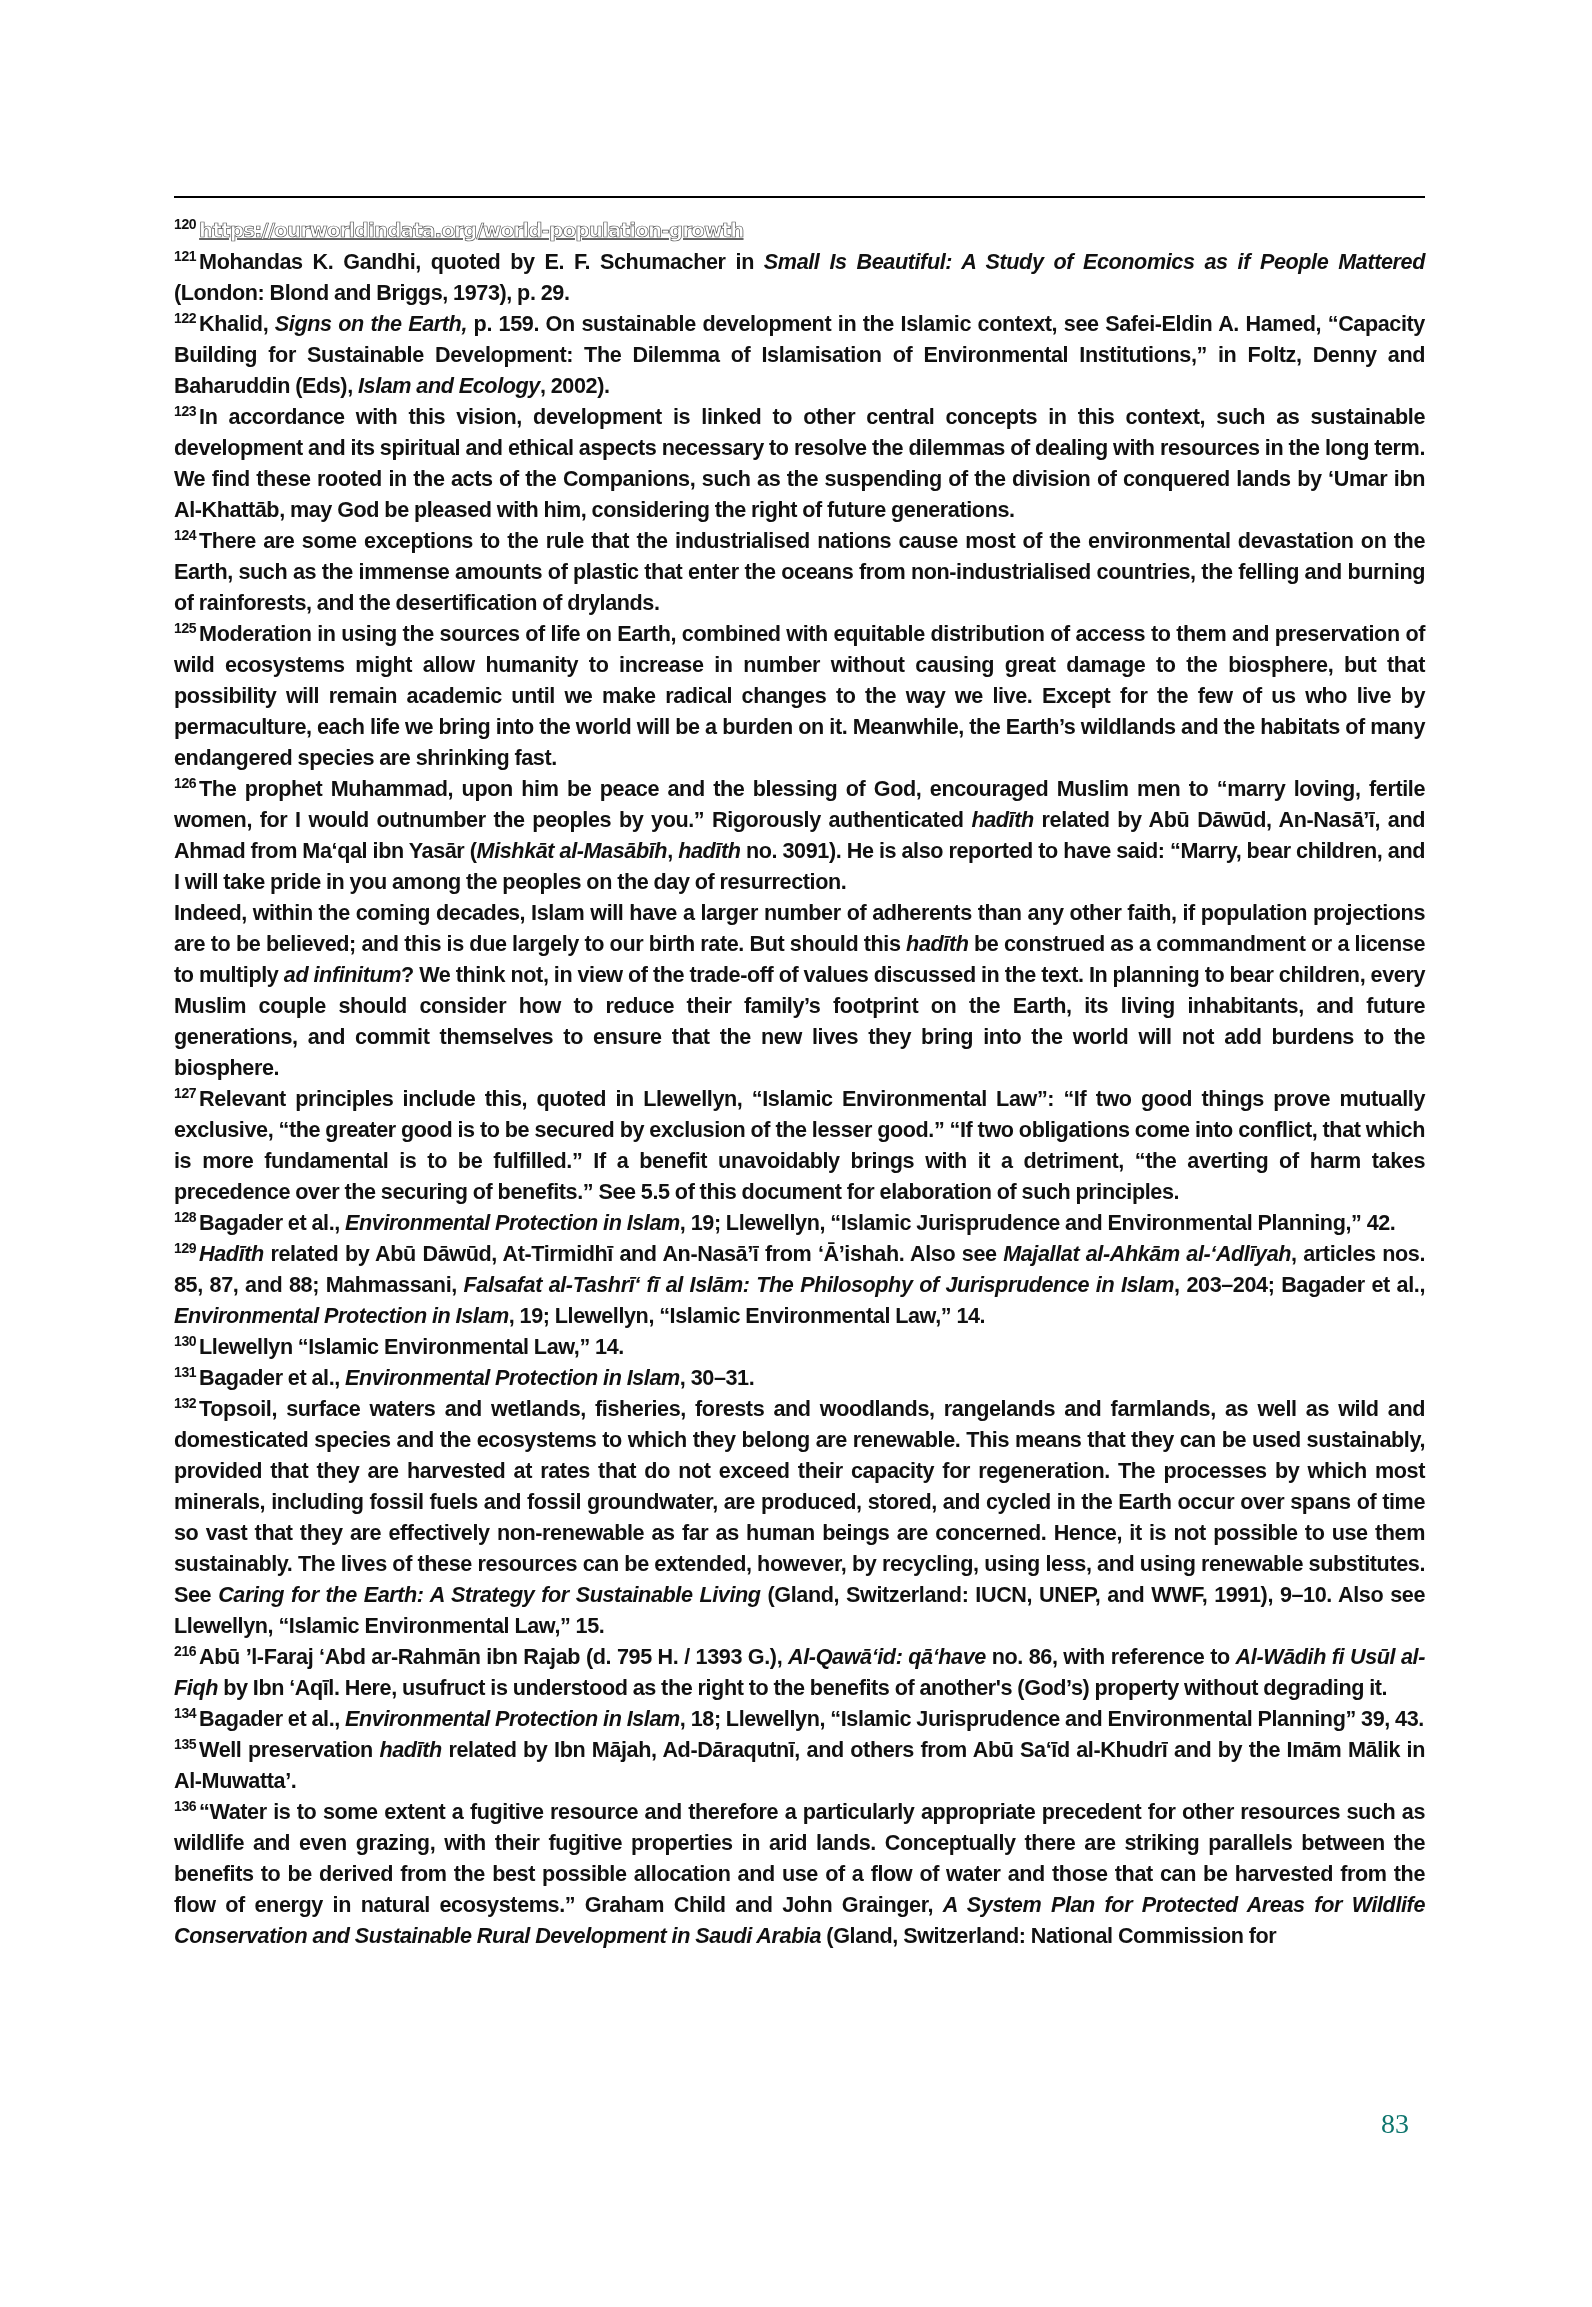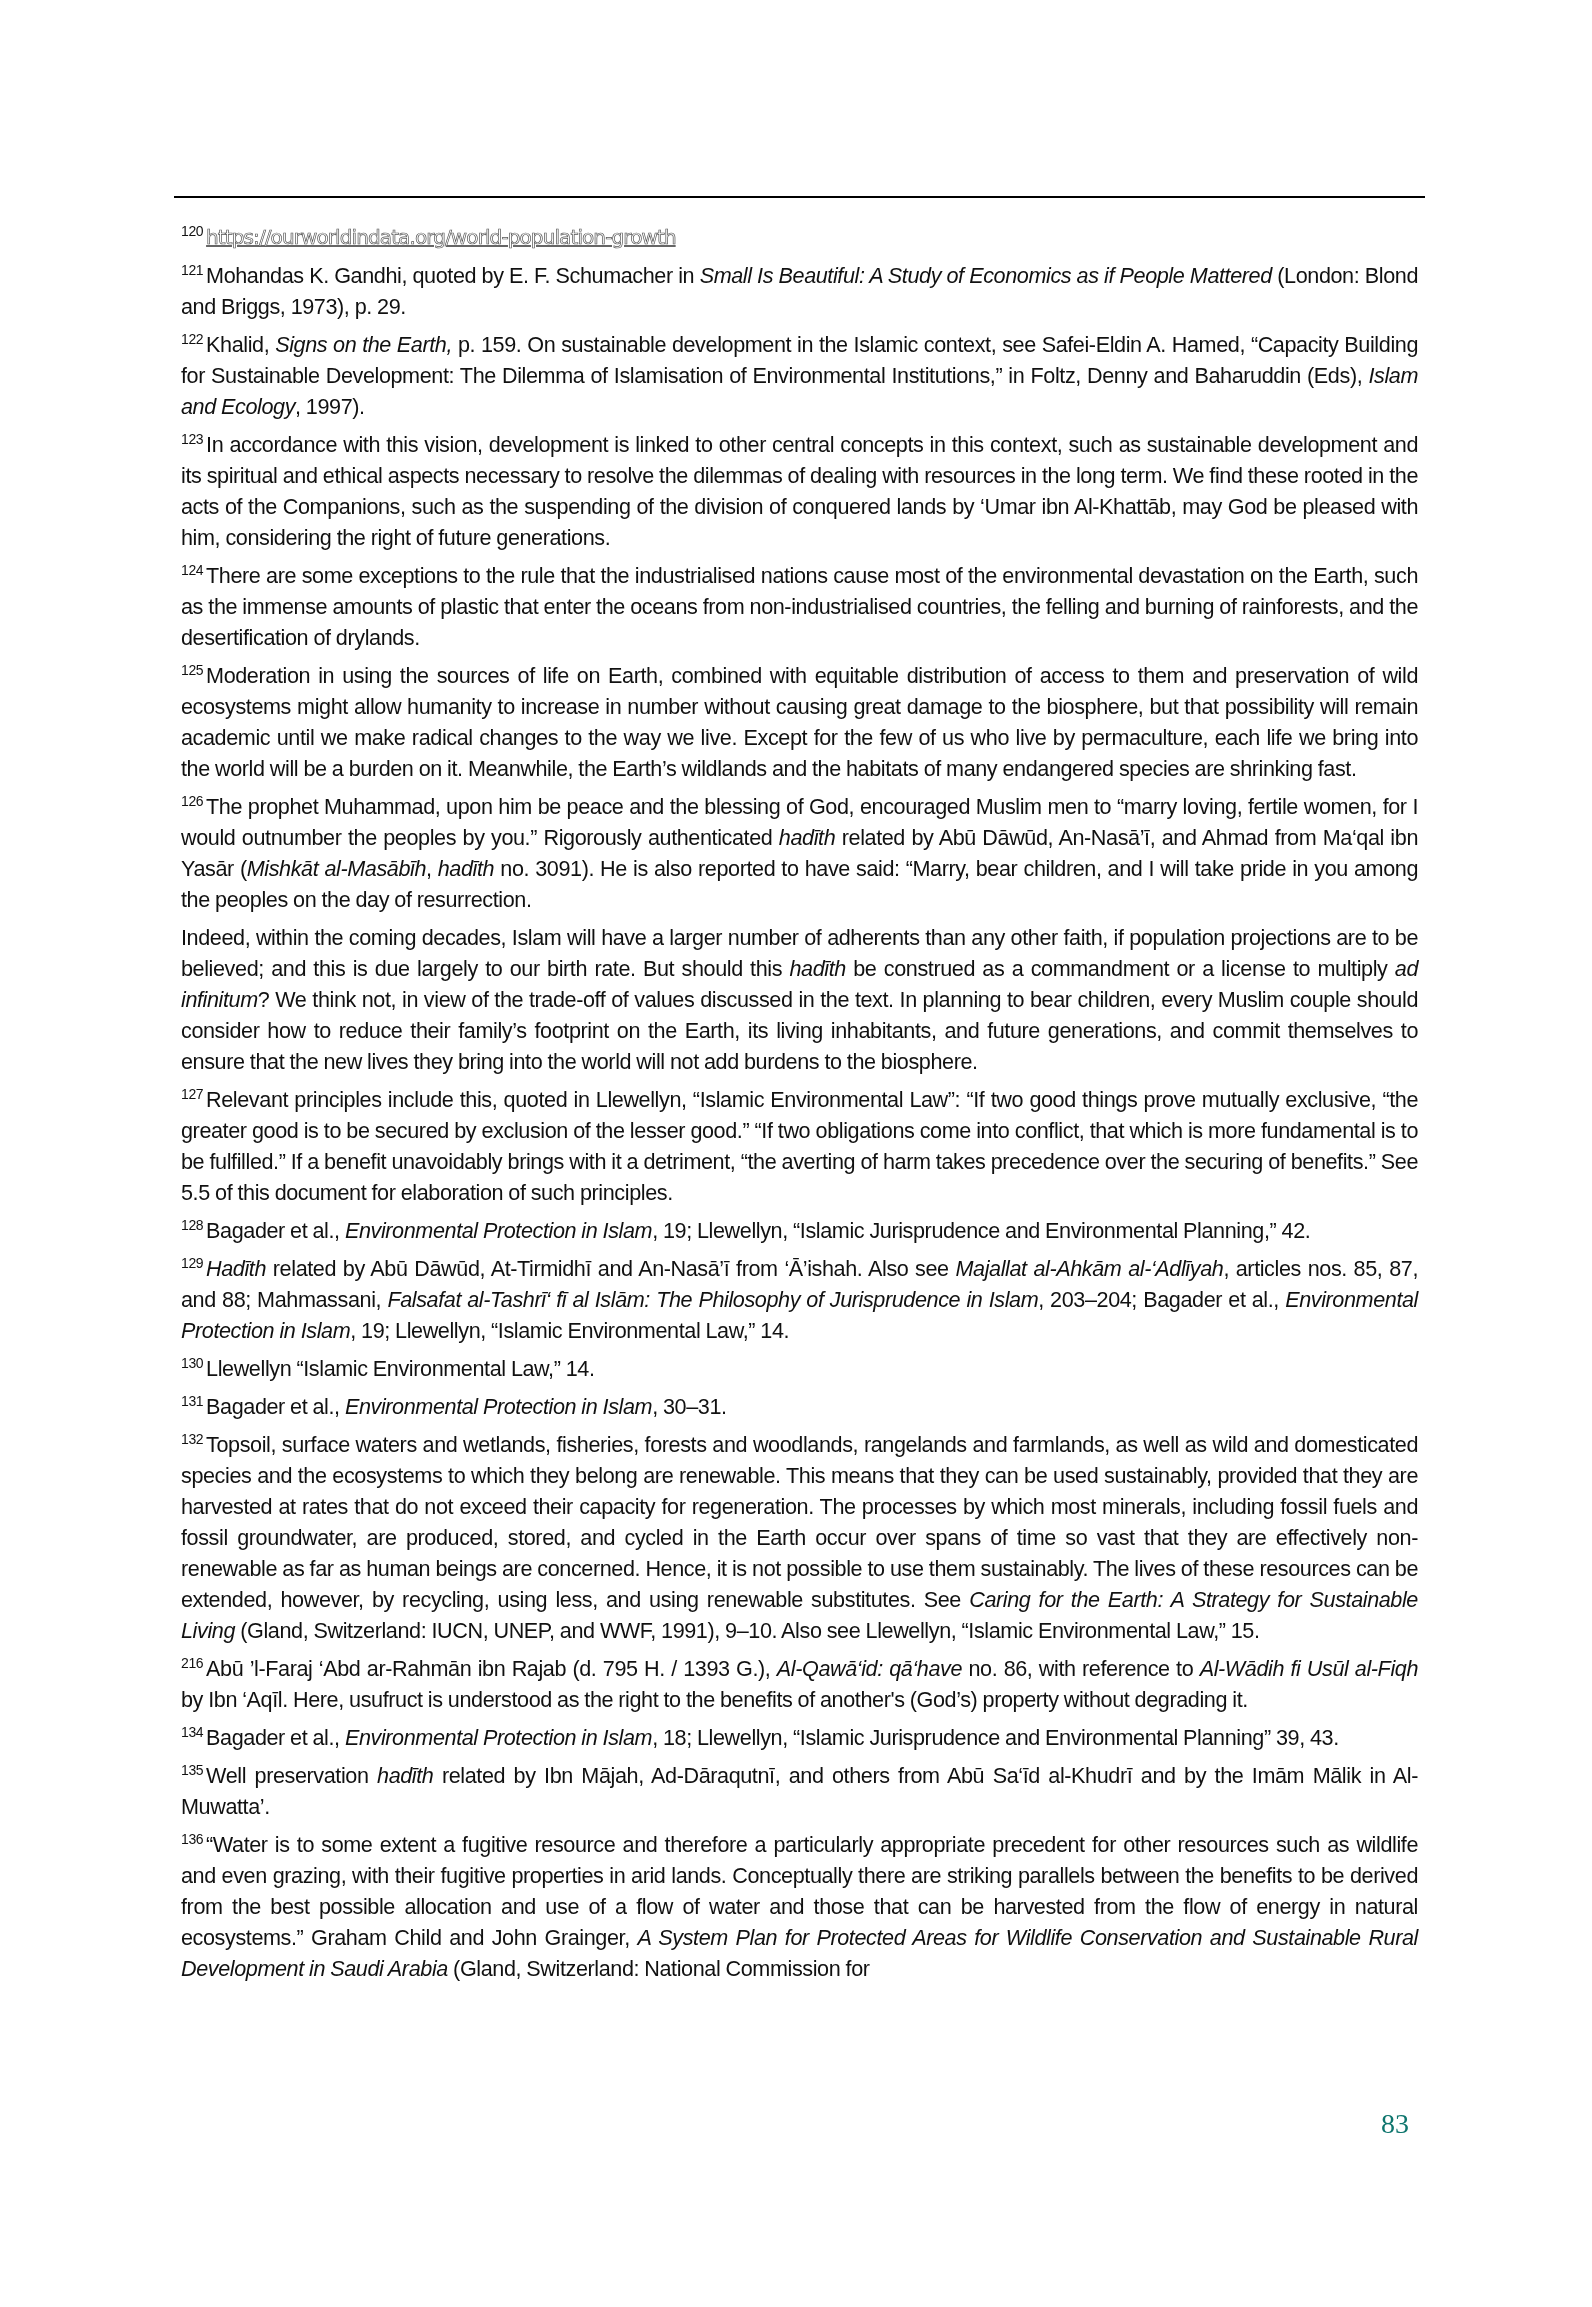--- a/index.html
+++ b/index.html
@@ -5,41 +5,41 @@
   html, body { margin: 0; padding: 0; background: #ffffff; }
   body { width: 1593px; height: 2307px; position: relative; overflow: hidden; }
   .page { position: absolute; left: 0; top: 0; width: 1593px; height: 2307px; background: #fff; }
   .rule { position: absolute; left: 174px; top: 196px; width: 1251px; height: 2.2px; background: #000; }
   .notes {
     position: absolute; left: 174px; top: 214px; width: 1251px;
     font-family: "Liberation Sans", "DejaVu Sans", sans-serif;
     font-size: 21.6px; line-height: 31px; color: #111;
     letter-spacing: -0.4px; word-spacing: -0.4px;
   }
-  .fn { margin: 7px; text-align: justify; }
+  .fn { margin: 0; text-align: justify; font-weight: bold; }
   sup.num { font-size: 14px; line-height: 0; vertical-align: 8px; margin-right: 2.9px; letter-spacing: -0.4px; }
   .link {
     color: #fff; text-decoration: underline; text-decoration-color: #666;
     -webkit-text-stroke: 0.7px #555; font-family: "DejaVu Sans", sans-serif; font-size: 20px; letter-spacing: -0.9px;
   }
   i { font-style: italic; }
   .pagenum {
     position: absolute; left: 1381px; top: 2108px;
     font-family: "Liberation Serif", "DejaVu Serif", serif; font-size: 28px; color: #0f766e;
   }
 </style>
 </head>
 <body>
 
 <div class="page">
   <div class="rule"></div>
   <div class="notes" id="notes">
       <p class="fn"><sup class="num">120</sup><a class="link">https://ourworldindata.org/world-population-growth</a></p>
       <p class="fn"><sup class="num">121</sup><span>Mohandas K. Gandhi, quoted by E. F. Schumacher in </span><i>Small Is Beautiful: A Study of Economics as if People Mattered</i><span> (London: Blond and Briggs, 1973), p. 29.</span></p>
-      <p class="fn"><sup class="num">122</sup><span>Khalid, </span><i>Signs on the Earth,</i><span> p. 159. On sustainable development in the Islamic context, see Safei-Eldin A. Hamed, “Capacity Building for Sustainable Development: The Dilemma of Islamisation of Environmental Institutions,” in Foltz, Denny and Baharuddin (Eds), </span><i>Islam and Ecology</i><span>, 1997).</span></p>
+      <p class="fn"><sup class="num">122</sup><span>Khalid, </span><i>Signs on the Earth,</i><span> p. 159. On sustainable development in the Islamic context, see Safei-Eldin A. Hamed, “Capacity Building for Sustainable Development: The Dilemma of Islamisation of Environmental Institutions,” in Foltz, Denny and Baharuddin (Eds), </span><i>Islam and Ecology</i><span>, 2002).</span></p>
       <p class="fn"><sup class="num">123</sup><span>In accordance with this vision, development is linked to other central concepts in this context, such as sustainable development and its spiritual and ethical aspects necessary to resolve the dilemmas of dealing with resources in the long term. We find these rooted in the acts of the Companions, such as the suspending of the division of conquered lands by ‘Umar ibn Al-Khattāb, may God be pleased with him, considering the right of future generations.</span></p>
       <p class="fn"><sup class="num">124</sup><span>There are some exceptions to the rule that the industrialised nations cause most of the environmental devastation on the Earth, such as the immense amounts of plastic that enter the oceans from non-industrialised countries, the felling and burning of rainforests, and the desertification of drylands.</span></p>
       <p class="fn"><sup class="num">125</sup><span>Moderation in using the sources of life on Earth, combined with equitable distribution of access to them and preservation of wild ecosystems might allow humanity to increase in number without causing great damage to the biosphere, but that possibility will remain academic until we make radical changes to the way we live. Except for the few of us who live by permaculture, each life we bring into the world will be a burden on it. Meanwhile, the Earth’s wildlands and the habitats of many endangered species are shrinking fast.</span></p>
       <p class="fn"><sup class="num">126</sup><span>The prophet Muhammad, upon him be peace and the blessing of God, encouraged Muslim men to “marry loving, fertile women, for I would outnumber the peoples by you.” Rigorously authenticated </span><i>hadīth</i><span> related by Abū Dāwūd, An-Nasā’ī, and Ahmad from Ma‘qal ibn Yasār (</span><i>Mishkāt al-Masābīh</i><span>, </span><i>hadīth</i><span> no. 3091). He is also reported to have said: “Marry, bear children, and I will take pride in you among the peoples on the day of resurrection.</span></p>
       <p class="fn"><span>Indeed, within the coming decades, Islam will have a larger number of adherents than any other faith, if population projections are to be believed; and this is due largely to our birth rate. But should this </span><i>hadīth</i><span> be construed as a commandment or a license to multiply </span><i>ad infinitum</i><span>? We think not, in view of the trade-off of values discussed in the text. In planning to bear children, every Muslim couple should consider how to reduce their family’s footprint on the Earth, its living inhabitants, and future generations, and commit themselves to ensure that the new lives they bring into the world will not add burdens to the biosphere.</span></p>
       <p class="fn"><sup class="num">127</sup><span>Relevant principles include this, quoted in Llewellyn, “Islamic Environmental Law”: “If two good things prove mutually exclusive, “the greater good is to be secured by exclusion of the lesser good.” “If two obligations come into conflict, that which is more fundamental is to be fulfilled.” If a benefit unavoidably brings with it a detriment, “the averting of harm takes precedence over the securing of benefits.” See 5.5 of this document for elaboration of such principles.</span></p>
       <p class="fn"><sup class="num">128</sup><span>Bagader et al., </span><i>Environmental Protection in Islam</i><span>, 19; Llewellyn, “Islamic Jurisprudence and Environmental Planning,” 42.</span></p>
       <p class="fn"><sup class="num">129</sup><i>Hadīth</i><span> related by Abū Dāwūd, At-Tirmidhī and An-Nasā’ī from ‘Ā’ishah. Also see </span><i>Majallat al-Ahkām al-‘Adlīyah</i><span>, articles nos. 85, 87, and 88; Mahmassani, </span><i>Falsafat al-Tashrī‘ fī al Islām: The Philosophy of Jurisprudence in Islam</i><span>, 203–204; Bagader et al., </span><i>Environmental Protection in Islam</i><span>, 19; Llewellyn, “Islamic Environmental Law,” 14.</span></p>
       <p class="fn"><sup class="num">130</sup><span>Llewellyn “Islamic Environmental Law,” 14.</span></p>
       <p class="fn"><sup class="num">131</sup><span>Bagader et al., </span><i>Environmental Protection in Islam</i><span>, 30–31.</span></p>

